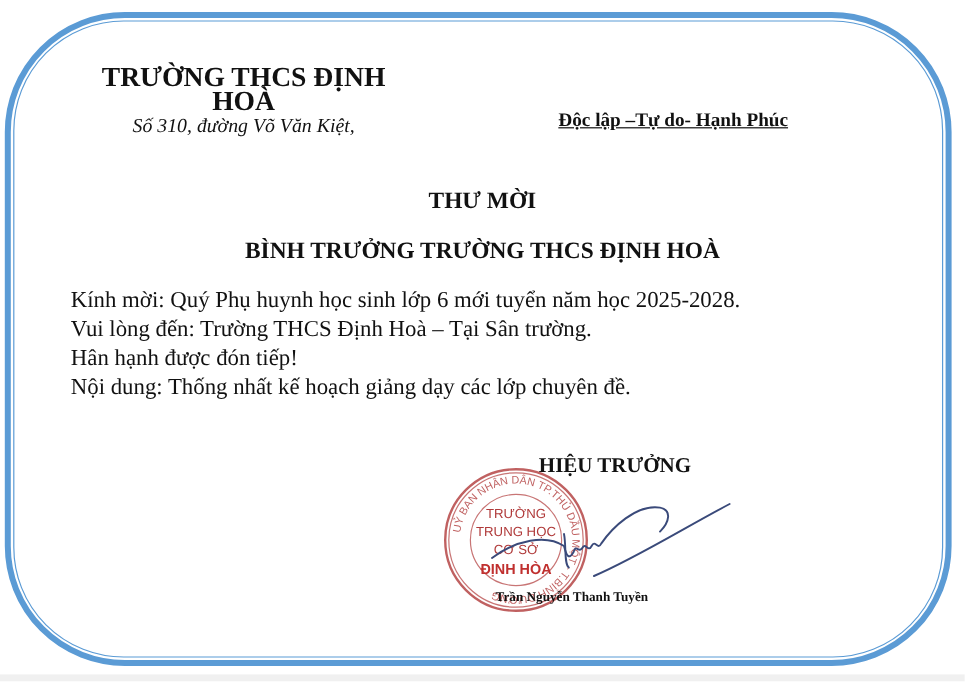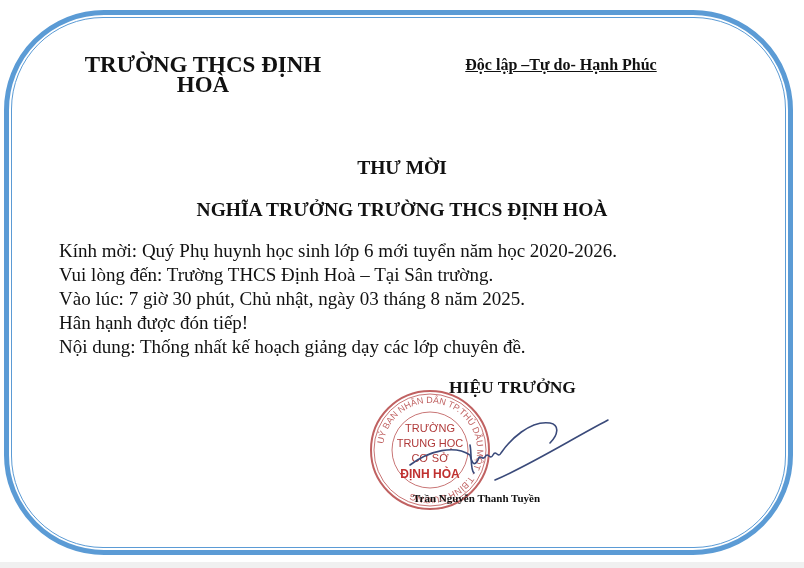--- a/index.html
+++ b/index.html
@@ -22,21 +22,21 @@
       background: #f0f0f0;
     }
     .hdr-left {
       position: absolute; left: 68px; top: 55px; width: 270px; text-align: center;
     }
     .hdr-right {
       position: absolute; left: 365px; top: 55px; width: 392px; text-align: center;
     }
     .hdr-title { font-weight: bold; font-size: 23px; line-height: 20px; }
     .hdr-sub { font-style: italic; font-size: 16.5px; line-height: 20px; }
-    .hdr-motto { font-weight: bold; font-size: 16px; line-height: 20px; text-decoration: underline; }
+    .hdr-motto { font-weight: bold; font-size: 16px; line-height: 20px; text-decoration: underline; margin-top: 36px; }
     .u { text-decoration: underline; }
     .doc-title {
       position: absolute; left: 0; width: 804px; text-align: center;
       font-weight: bold; font-size: 19.5px;
     }
     .body-text {
       position: absolute; left: 59px; top: 239px; font-size: 19px; line-height: 24px;
       white-space: nowrap;
     }
     .sign-title {
@@ -49,33 +49,33 @@
     .signature { position: absolute; left: 400px; top: 405px; width: 220px; height: 110px; }
   </style>
 </head>
 <body>
 
 <div class="frame-outer"></div>
 <div class="frame-inner"></div>
 
 <div class="hdr-left">
   <div class="hdr-title">TRƯỜNG THCS ĐỊNH HOÀ</div>
+  <div class="hdr-sub">Số 310, đường Võ Văn Kiệt,</div>
 </div>
 
 <div class="hdr-right">
   <div class="hdr-motto">Độc lập –Tự do- Hạnh Phúc</div>
 </div>
 
 <div class="doc-title" style="top:157px;">THƯ MỜI</div>
-<div class="doc-title" style="top:199px;">NGHĨA TRƯỞNG TRƯỜNG THCS ĐỊNH HOÀ</div>
+<div class="doc-title" style="top:199px;">BÌNH TRƯỞNG TRƯỜNG THCS ĐỊNH HOÀ</div>
 
 <div class="body-text">
-  <div>Kính mời: Quý Phụ huynh học sinh lớp 6 mới tuyển năm học 2020-2026.</div>
+  <div>Kính mời: Quý Phụ huynh học sinh lớp 6 mới tuyển năm học 2025-2028.</div>
   <div>Vui lòng đến: Trường THCS Định Hoà – Tại Sân trường.</div>
-  <div>Vào lúc: 7 giờ 30 phút, Chủ nhật, ngày 03 tháng 8 năm 2025.</div>
   <div>Hân hạnh được đón tiếp!</div>
   <div>Nội dung: Thống nhất kế hoạch giảng dạy các lớp chuyên đề.</div>
 </div>
 
 <svg class="stamp" viewBox="0 0 124 124">
   <defs>
     <path id="ringPath" d="M62,62 m-47,0 a47,47 0 1,1 94,0 a47,47 0 1,1 -94,0"></path>
   </defs>
   <circle cx="62" cy="62" r="59" fill="none" stroke="#b03a3a" stroke-width="2" opacity="0.8"></circle>
   <circle cx="62" cy="62" r="56" fill="none" stroke="#b03a3a" stroke-width="1" opacity="0.7"></circle>

